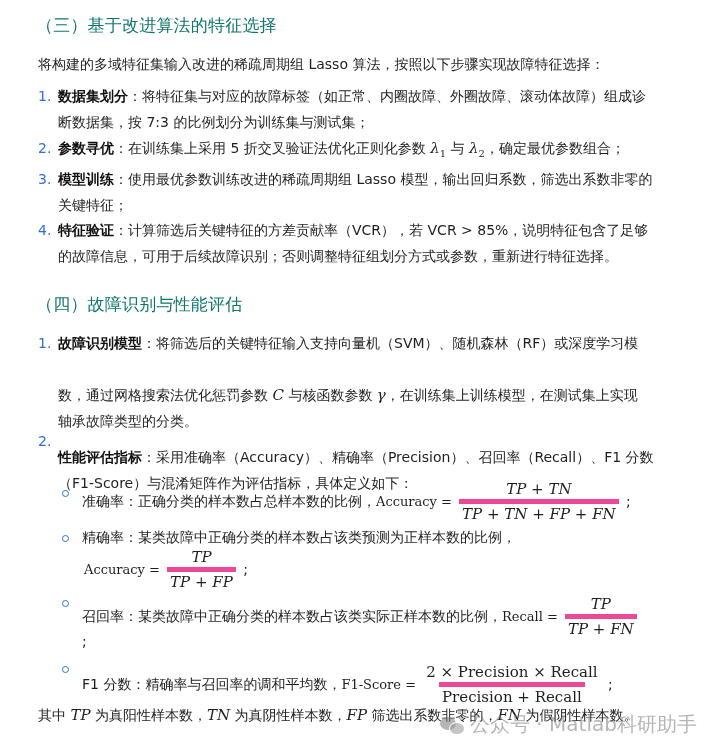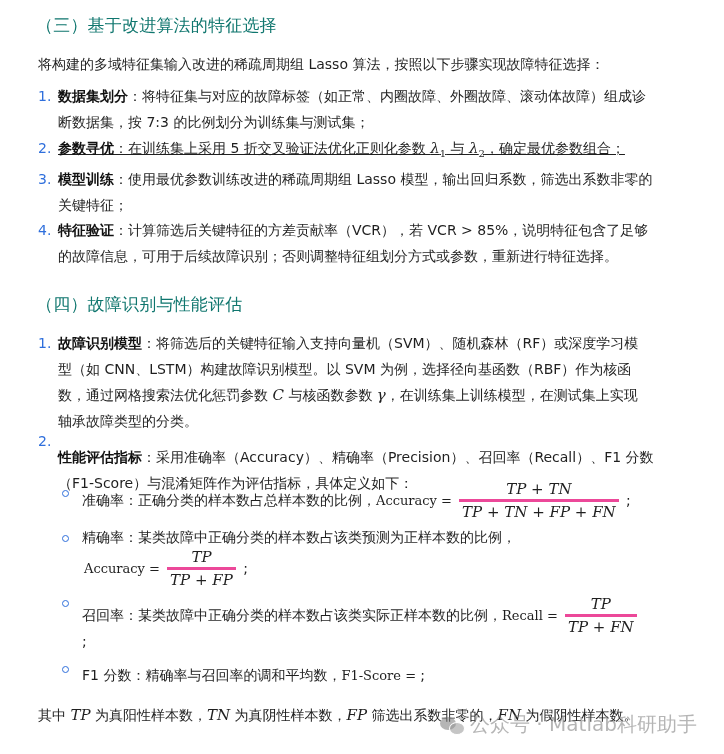--- a/index.html
+++ b/index.html
@@ -29,21 +29,21 @@
   .sub {
     position: absolute; left: 82px; font-size: 14px; line-height: 26px; color: #1f1f1f; white-space: nowrap;
   }
   .math { font-family: "DejaVu Serif", "Liberation Serif", serif; font-size: 13px; }
   .mi { font-family: "DejaVu Serif", "Liberation Serif", serif; font-style: italic; font-size: 15px; }
   .frac {
     display: inline-flex; flex-direction: column; align-items: center; vertical-align: middle;
     font-family: "DejaVu Serif", "Liberation Serif", serif; font-size: 15px; margin: 0 3px;
   }
   .frac .n { padding: 0 3px; line-height: 20px; text-align: right; }
-  .frac .d { padding: 0 3px; line-height: 20px; border-top: 3px solid #ec4899; }
+  .frac .d { padding: 0 3px; line-height: 20px; border-top: 5px solid #ec4899; }
   .i { font-style: italic; }
   .watermark {
     position: absolute; left: 440px; top: 711px; font-size: 20px; color: rgba(120,120,120,0.55);
     white-space: nowrap; display: flex; align-items: center; gap: 4px;
   }
   .wm-icon { width: 26px; height: 20px; position: relative; }
   .wm-icon .b1 { position: absolute; left: 0; top: 2px; width: 16px; height: 13px; border-radius: 50%; background: rgba(120,120,120,0.55); }
   .wm-icon .b2 { position: absolute; left: 9px; top: 7px; width: 14px; height: 11px; border-radius: 50%; background: rgba(150,150,150,0.55); border: 1px solid #fff; }
 </style>
 </head>
@@ -55,42 +55,42 @@
 
   <div class="p" style="left:38px; top:51px;">将构建的多域特征集输入改进的稀疏周期组 Lasso 算法，按照以下步骤实现故障特征选择：</div>
 
   <div class="num" style="top:83px;">1.</div>
   <div class="li" style="top:83px;">
     <b>数据集划分</b><span>：将特征集与对应的故障标签（如正常、内圈故障、外圈故障、滚动体故障）组成诊</span><br>
     <span>断数据集，按 7:3 的比例划分为训练集与测试集；</span>
   </div>
 
   <div class="num" style="top:135px;">2.</div>
-  <div class="li" style="top:135px;text-decoration:underline;">
+  <div class="li" style="top:135px;">
     <b>参数寻优</b><span>：在训练集上采用 5 折交叉验证法优化正则化参数 </span><span class="mi">λ</span><sub class="math" style="font-size:10px;">1</sub><span> 与 </span><span class="mi">λ</span><sub class="math" style="font-size:10px;">2</sub><span>，确定最优参数组合；</span>
   </div>
 
   <div class="num" style="top:166px;">3.</div>
   <div class="li" style="top:166px;">
     <b>模型训练</b><span>：使用最优参数训练改进的稀疏周期组 Lasso 模型，输出回归系数，筛选出系数非零的</span><br>
     <span>关键特征；</span>
   </div>
 
   <div class="num" style="top:217px;">4.</div>
   <div class="li" style="top:217px;">
     <b>特征验证</b><span>：计算筛选后关键特征的方差贡献率（VCR），若 VCR &gt; 85%，说明特征包含了足够</span><br>
     <span>的故障信息，可用于后续故障识别；否则调整特征组划分方式或参数，重新进行特征选择。</span>
   </div>
 
   <div class="h3" style="top:293px;">（四）故障识别与性能评估</div>
 
   <div class="num" style="top:330px;">1.</div>
   <div class="li" style="top:330px;">
     <b>故障识别模型</b><span>：将筛选后的关键特征输入支持向量机（SVM）、随机森林（RF）或深度学习模</span><br>
-    <span>型（如 CNN、LSTM）构建故障识别模型。以 SVM 为例，选择径向基函数（RBF）作为核函</span><br>
+    <br>
     <span>数，通过网格搜索法优化惩罚参数 </span><span class="mi">C</span><span> 与核函数参数 </span><span class="mi">γ</span><span>，在训练集上训练模型，在测试集上实现</span><br>
     <span>轴承故障类型的分类。</span>
   </div>
 
   <div class="num" style="top:428px;">2.</div>
   <div class="li" style="top:444px;">
     <b>性能评估指标</b><span>：采用准确率（Accuracy）、精确率（Precision）、召回率（Recall）、F1 分数</span><br>
     <span>（F1-Score）与混淆矩阵作为评估指标，具体定义如下：</span>
   </div>
 
@@ -117,21 +117,24 @@
   <div class="sub" style="top:594px;">
     <span>召回率：某类故障中正确分类的样本数占该类实际正样本数的比例，</span><span class="math">Recall</span><span class="math"> = </span><span class="frac">
         <span class="n i">TP</span>
         <span class="d i">TP + FN</span>
       </span>
   </div>
   <div class="sub" style="top:628px; left:82px;">;</div>
 
   <div class="bullet" style="top:666px;"></div>
   <div class="sub" style="top:662px;">
-    <span>F1 分数：精确率与召回率的调和平均数，</span><span class="math">F1-Score</span><span class="math"> = </span><span> ;</span>
+    <span>F1 分数：精确率与召回率的调和平均数，</span><span class="math">F1-Score</span><span class="math"> = </span><span class="frac">
+        <span class="n">2 × Precision × Recall</span>
+        <span class="d">Precision + Recall</span>
+      </span><span> ;</span>
   </div>
 
   <div class="p" style="left:38px; top:702px; white-space:nowrap;">
     <span>其中 </span><span class="mi">TP</span><span> 为真阳性样本数，</span><span class="mi">TN</span><span> 为真阴性样本数，</span><span class="mi">FP</span><span> 筛选出系数非零的，</span><span class="mi">FN</span><span> 为假阴性样本数。</span>
   </div>
 
   <div class="watermark">
     <span class="wm-icon">
         <span class="b1"></span>
         <span class="b2"></span>

